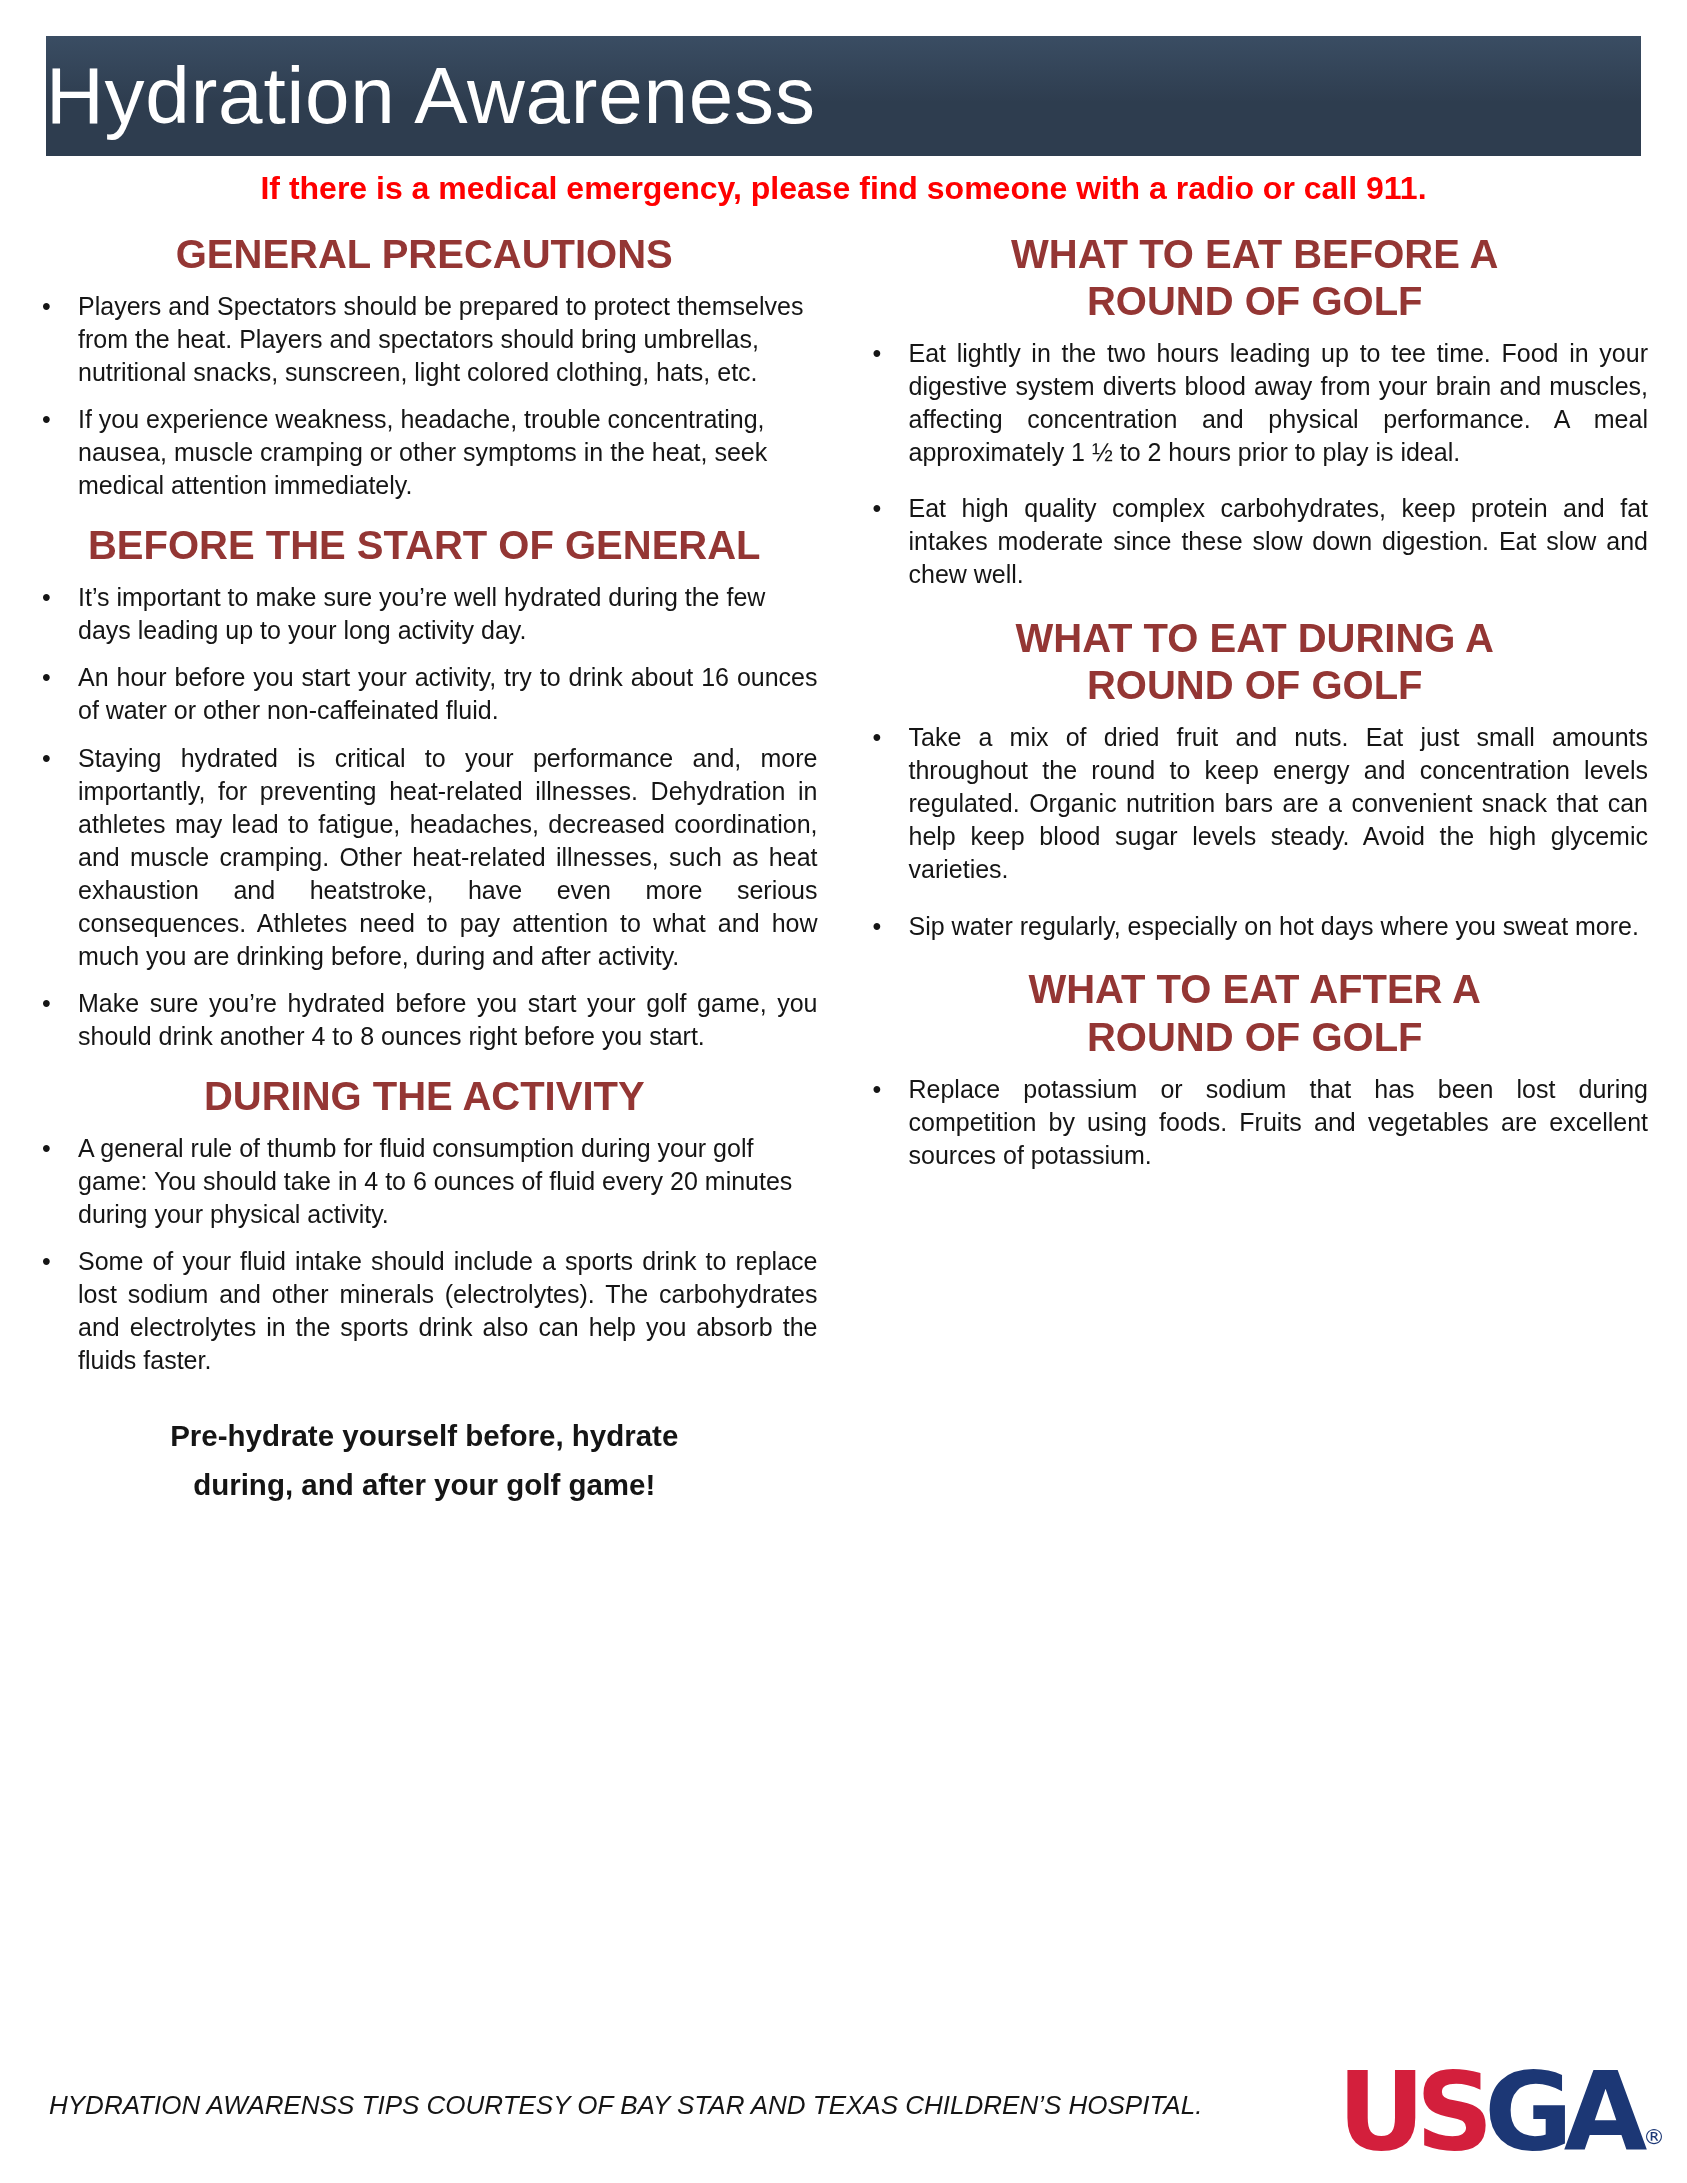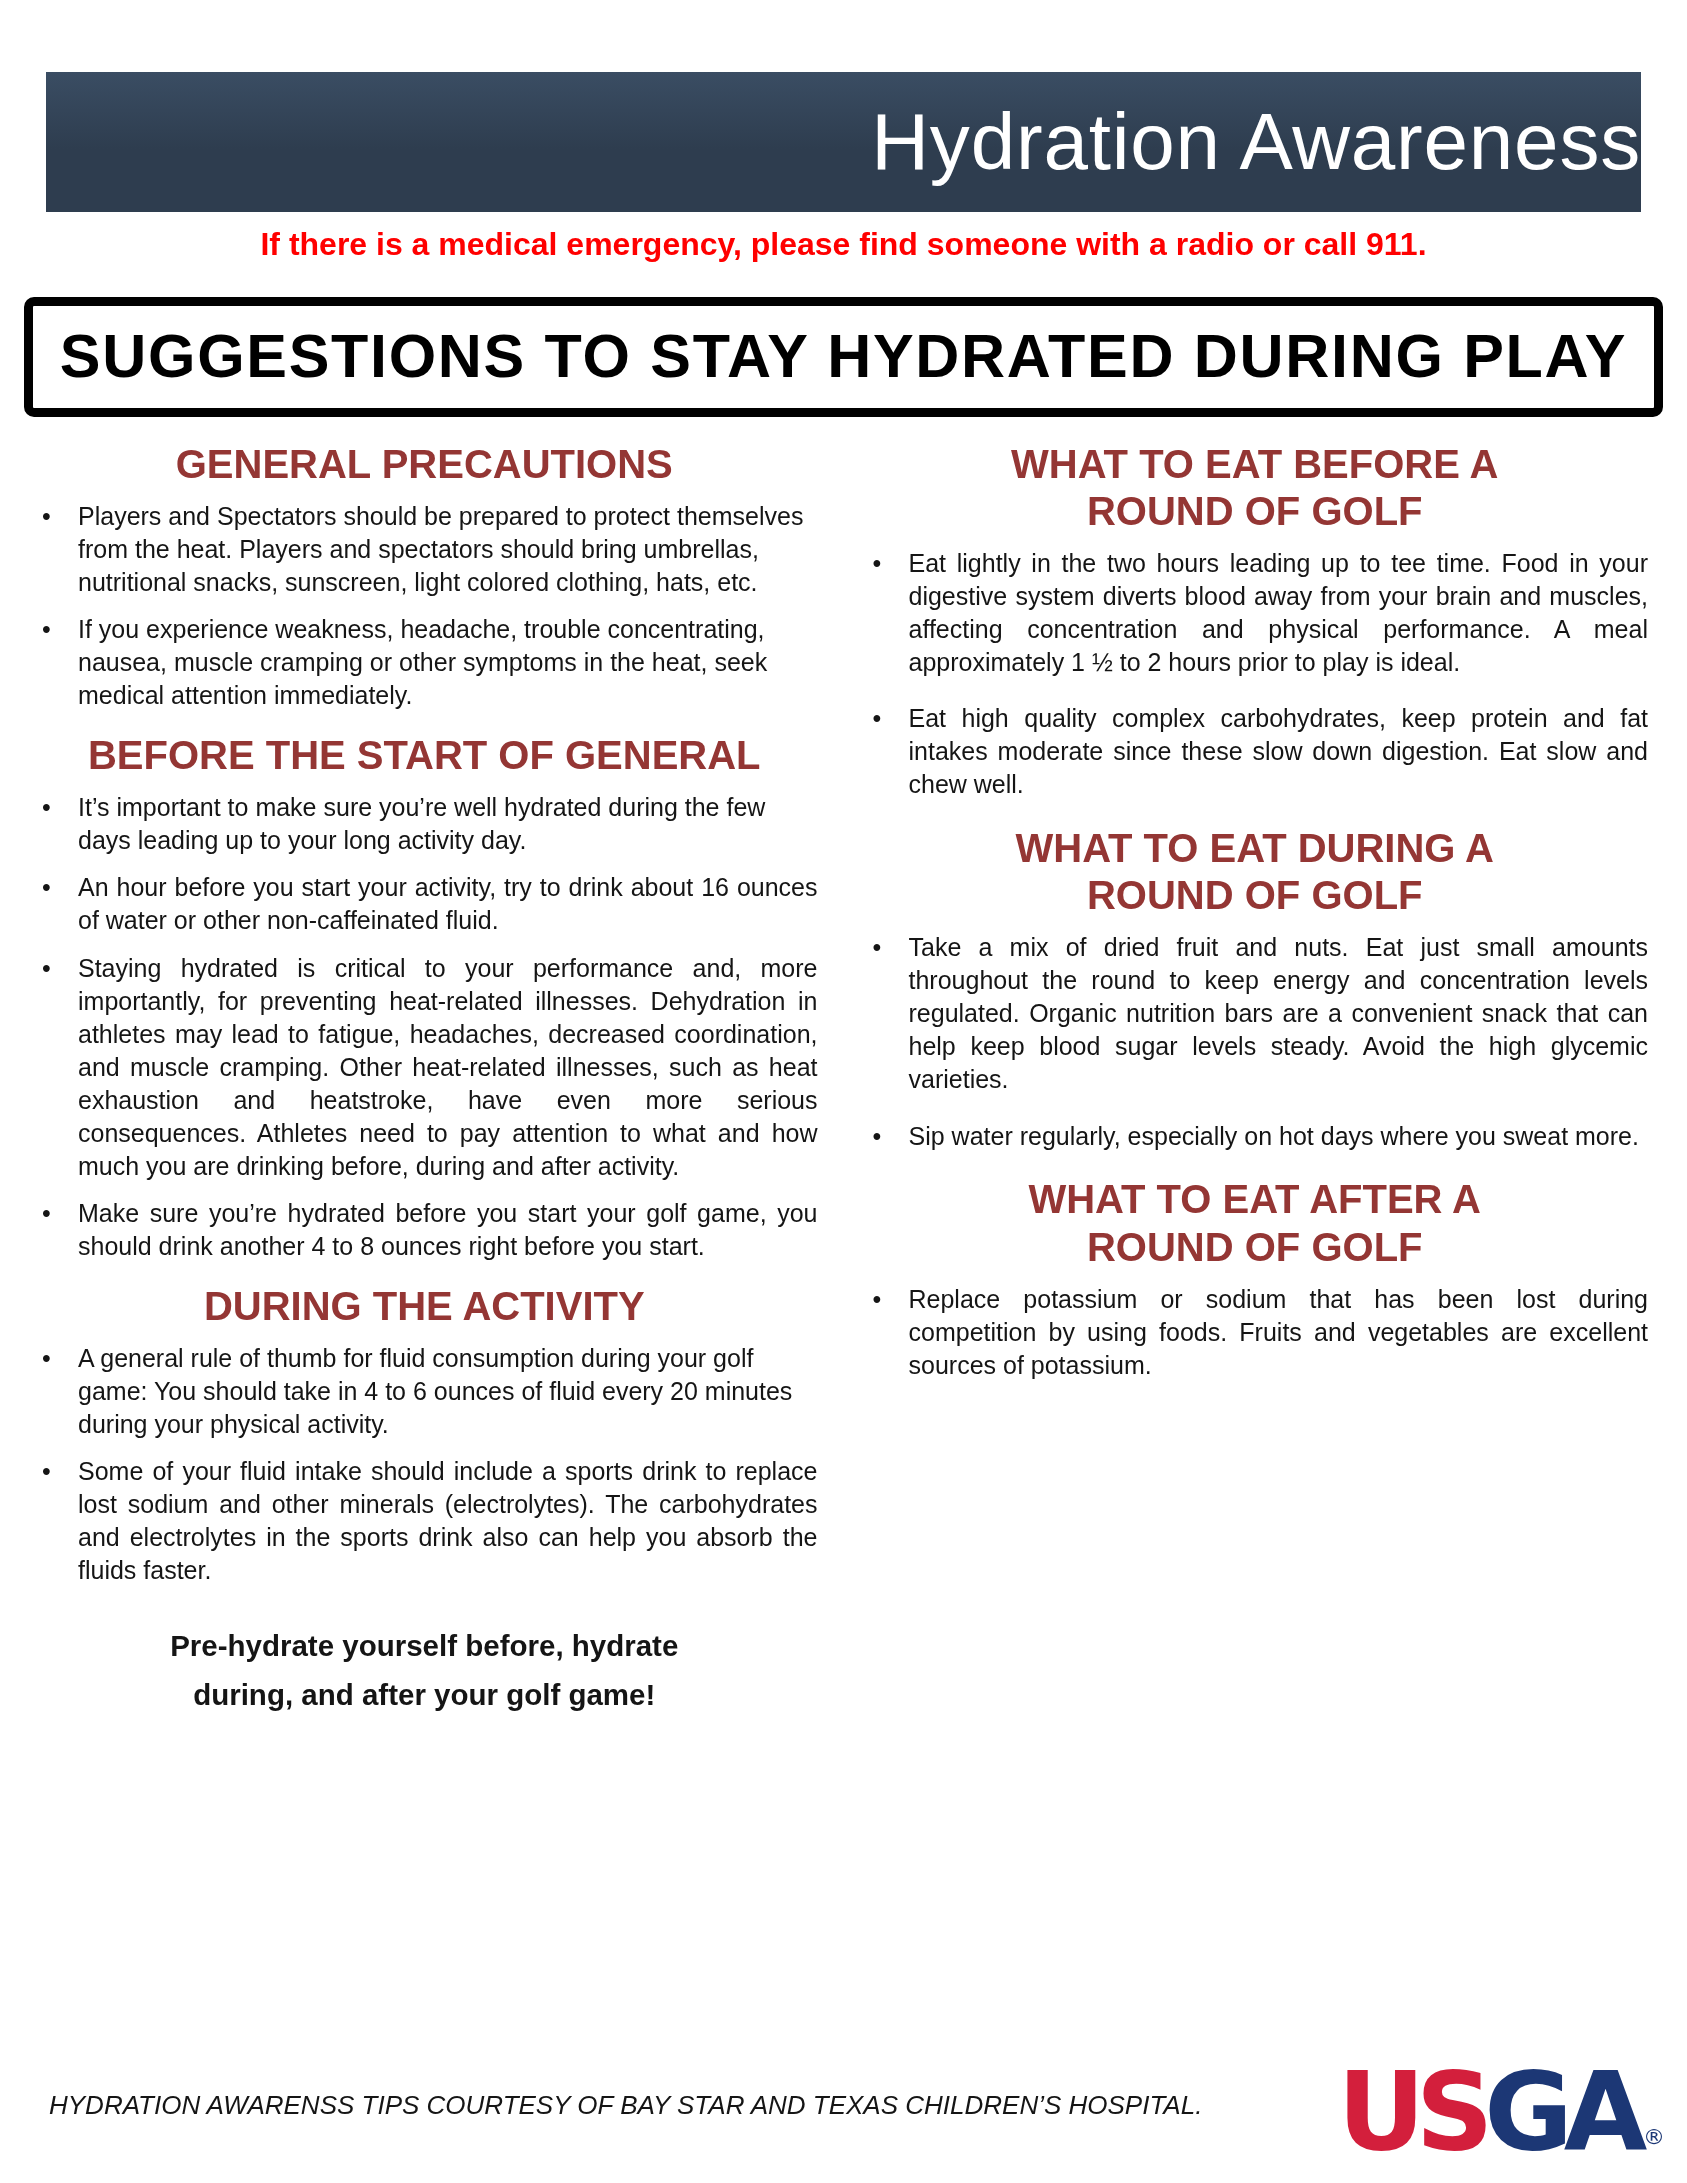--- a/index.html
+++ b/index.html
@@ -9,26 +9,26 @@
     width: 1687px;
     height: 2183px;
     background: #ffffff;
     font-family: "Liberation Sans", sans-serif;
     color: #151515;
     overflow: hidden;
   }
 
   
   .banner {
-    margin: 72px 46px 0 46px;
-    height: 140px;
+    margin: 36px 46px 0 46px;
+    height: 120px;
     background: linear-gradient(180deg, #3a4d63 0%, var(--banner-bg, #2e3d4f) 55%);
     display: flex;
     align-items: center;
-    justify-content: flex-end;
+    justify-content: flex-start;
   }
   .banner-title {
     color: #ffffff;
     font-size: 80px;
     font-weight: 400;
     letter-spacing: 0.8px;
     white-space: nowrap;
   }
 
   
@@ -146,23 +146,20 @@
 <body>
 
 <div class="page">
 
   <div class="banner">
     <div class="banner-title">Hydration Awareness</div>
   </div>
 
   <div class="emergency">If there is a medical emergency, please find someone with a radio or call 911.</div>
 
-  <div class="main-box">
-    <div class="main-heading">SUGGESTIONS TO STAY HYDRATED DURING PLAY</div>
-  </div>
 
   <div class="columns">
 
     <div class="col col-left">
 
       <div class="section">
         <h2 class="section-heading">GENERAL PRECAUTIONS</h2>
         <ul class="bullets">
           <li>Players and Spectators should be prepared to protect themselves from the heat.  Players and spectators should bring umbrellas, nutritional snacks, sunscreen, light colored clothing, hats, etc.</li>
           <li>If you experience weakness, headache, trouble concentrating, nausea, muscle cramping or other symptoms in the heat, seek medical attention immediately.</li>

